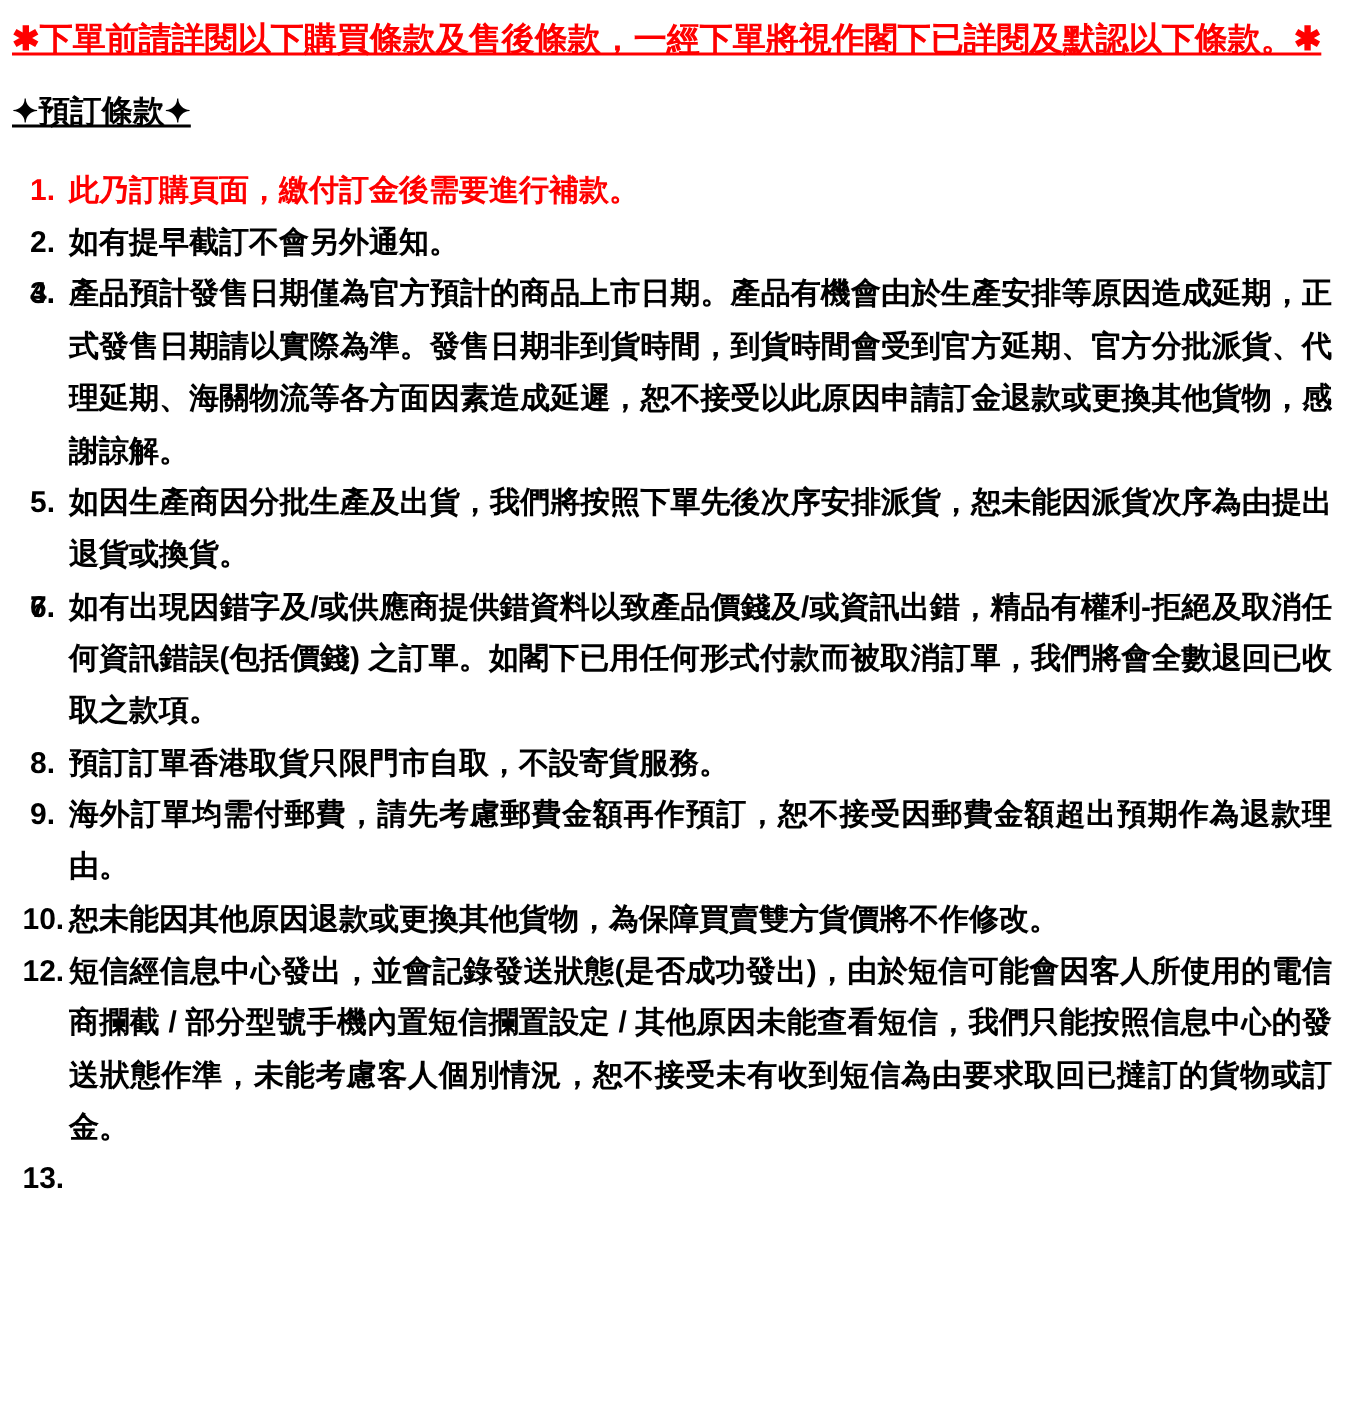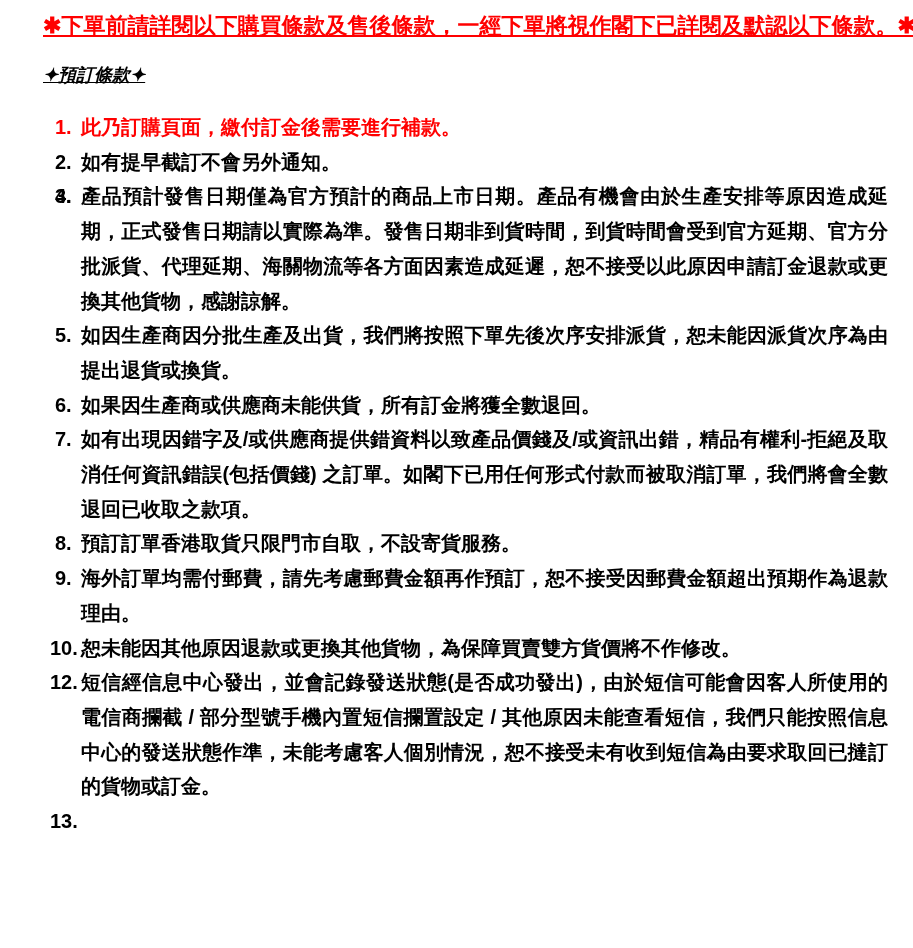--- a/index.html
+++ b/index.html
@@ -10,38 +10,36 @@
   body {
     width: 913px;
     height: 948px;
     overflow: hidden;
     font-family: "Liberation Sans", sans-serif;
     font-weight: bold;
     color: #000000;
   }
   .page {
     padding: 12px 25px 0 8px;
-    margin-left: 35px;
   }
   .notice {
     color: #ff0000;
     font-size: 22px;
     line-height: 28px;
     text-decoration: underline;
     margin-bottom: 21px;
     white-space: nowrap;
   }
   .heading {
     color: #000000;
-    font-size: 18px;
+    font-size: 21px;
     line-height: 28px;
     text-decoration: underline;
     display: inline-block;
     margin-bottom: 0;
-    font-style: italic;
   }
   .terms {
     margin-top: 21px;
     font-size: 20px;
     line-height: 34.7px;
   }
   .term {
     position: relative;
     padding-left: 38px;
     text-align: justify;
@@ -94,21 +92,20 @@
       <span>產品預計發售日期僅為官方預計的商品上市日期。產品有機會由於生產安排等原因造成延期，正式發售日期請以實際為準。發售日期非到貨時間，到貨時間會受到官方延期、官方分批派貨、代理延期、海關物流等各方面因素造成延遲，恕不接受以此原因申請訂金退款或更換其他貨物，感謝諒解。</span>
     </div>
 
     <div class="term">
       <span class="num">5.</span>
       <span>如因生產商因分批生產及出貨，我們將按照下單先後次序安排派貨，恕未能因派貨次序為由提出退貨或換貨。</span>
     </div>
 
     <div class="term">
       <span class="num">6.</span>
-      <span>如果因生產商或供應商未能供貨，所有訂金將獲全數退回。</span>
     </div>
 
     <div class="term">
       <span class="num">7.</span>
       <span>如有出現因錯字及/或供應商提供錯資料以致產品價錢及/或資訊出錯，精品有權利-拒絕及取消任何資訊錯誤(包括價錢) 之訂單。如閣下已用任何形式付款而被取消訂單，我們將會全數退回已收取之款項。</span>
     </div>
 
     <div class="term">
       <span class="num">8.</span>
       <span>預訂訂單香港取貨只限門市自取，不設寄貨服務。</span>

